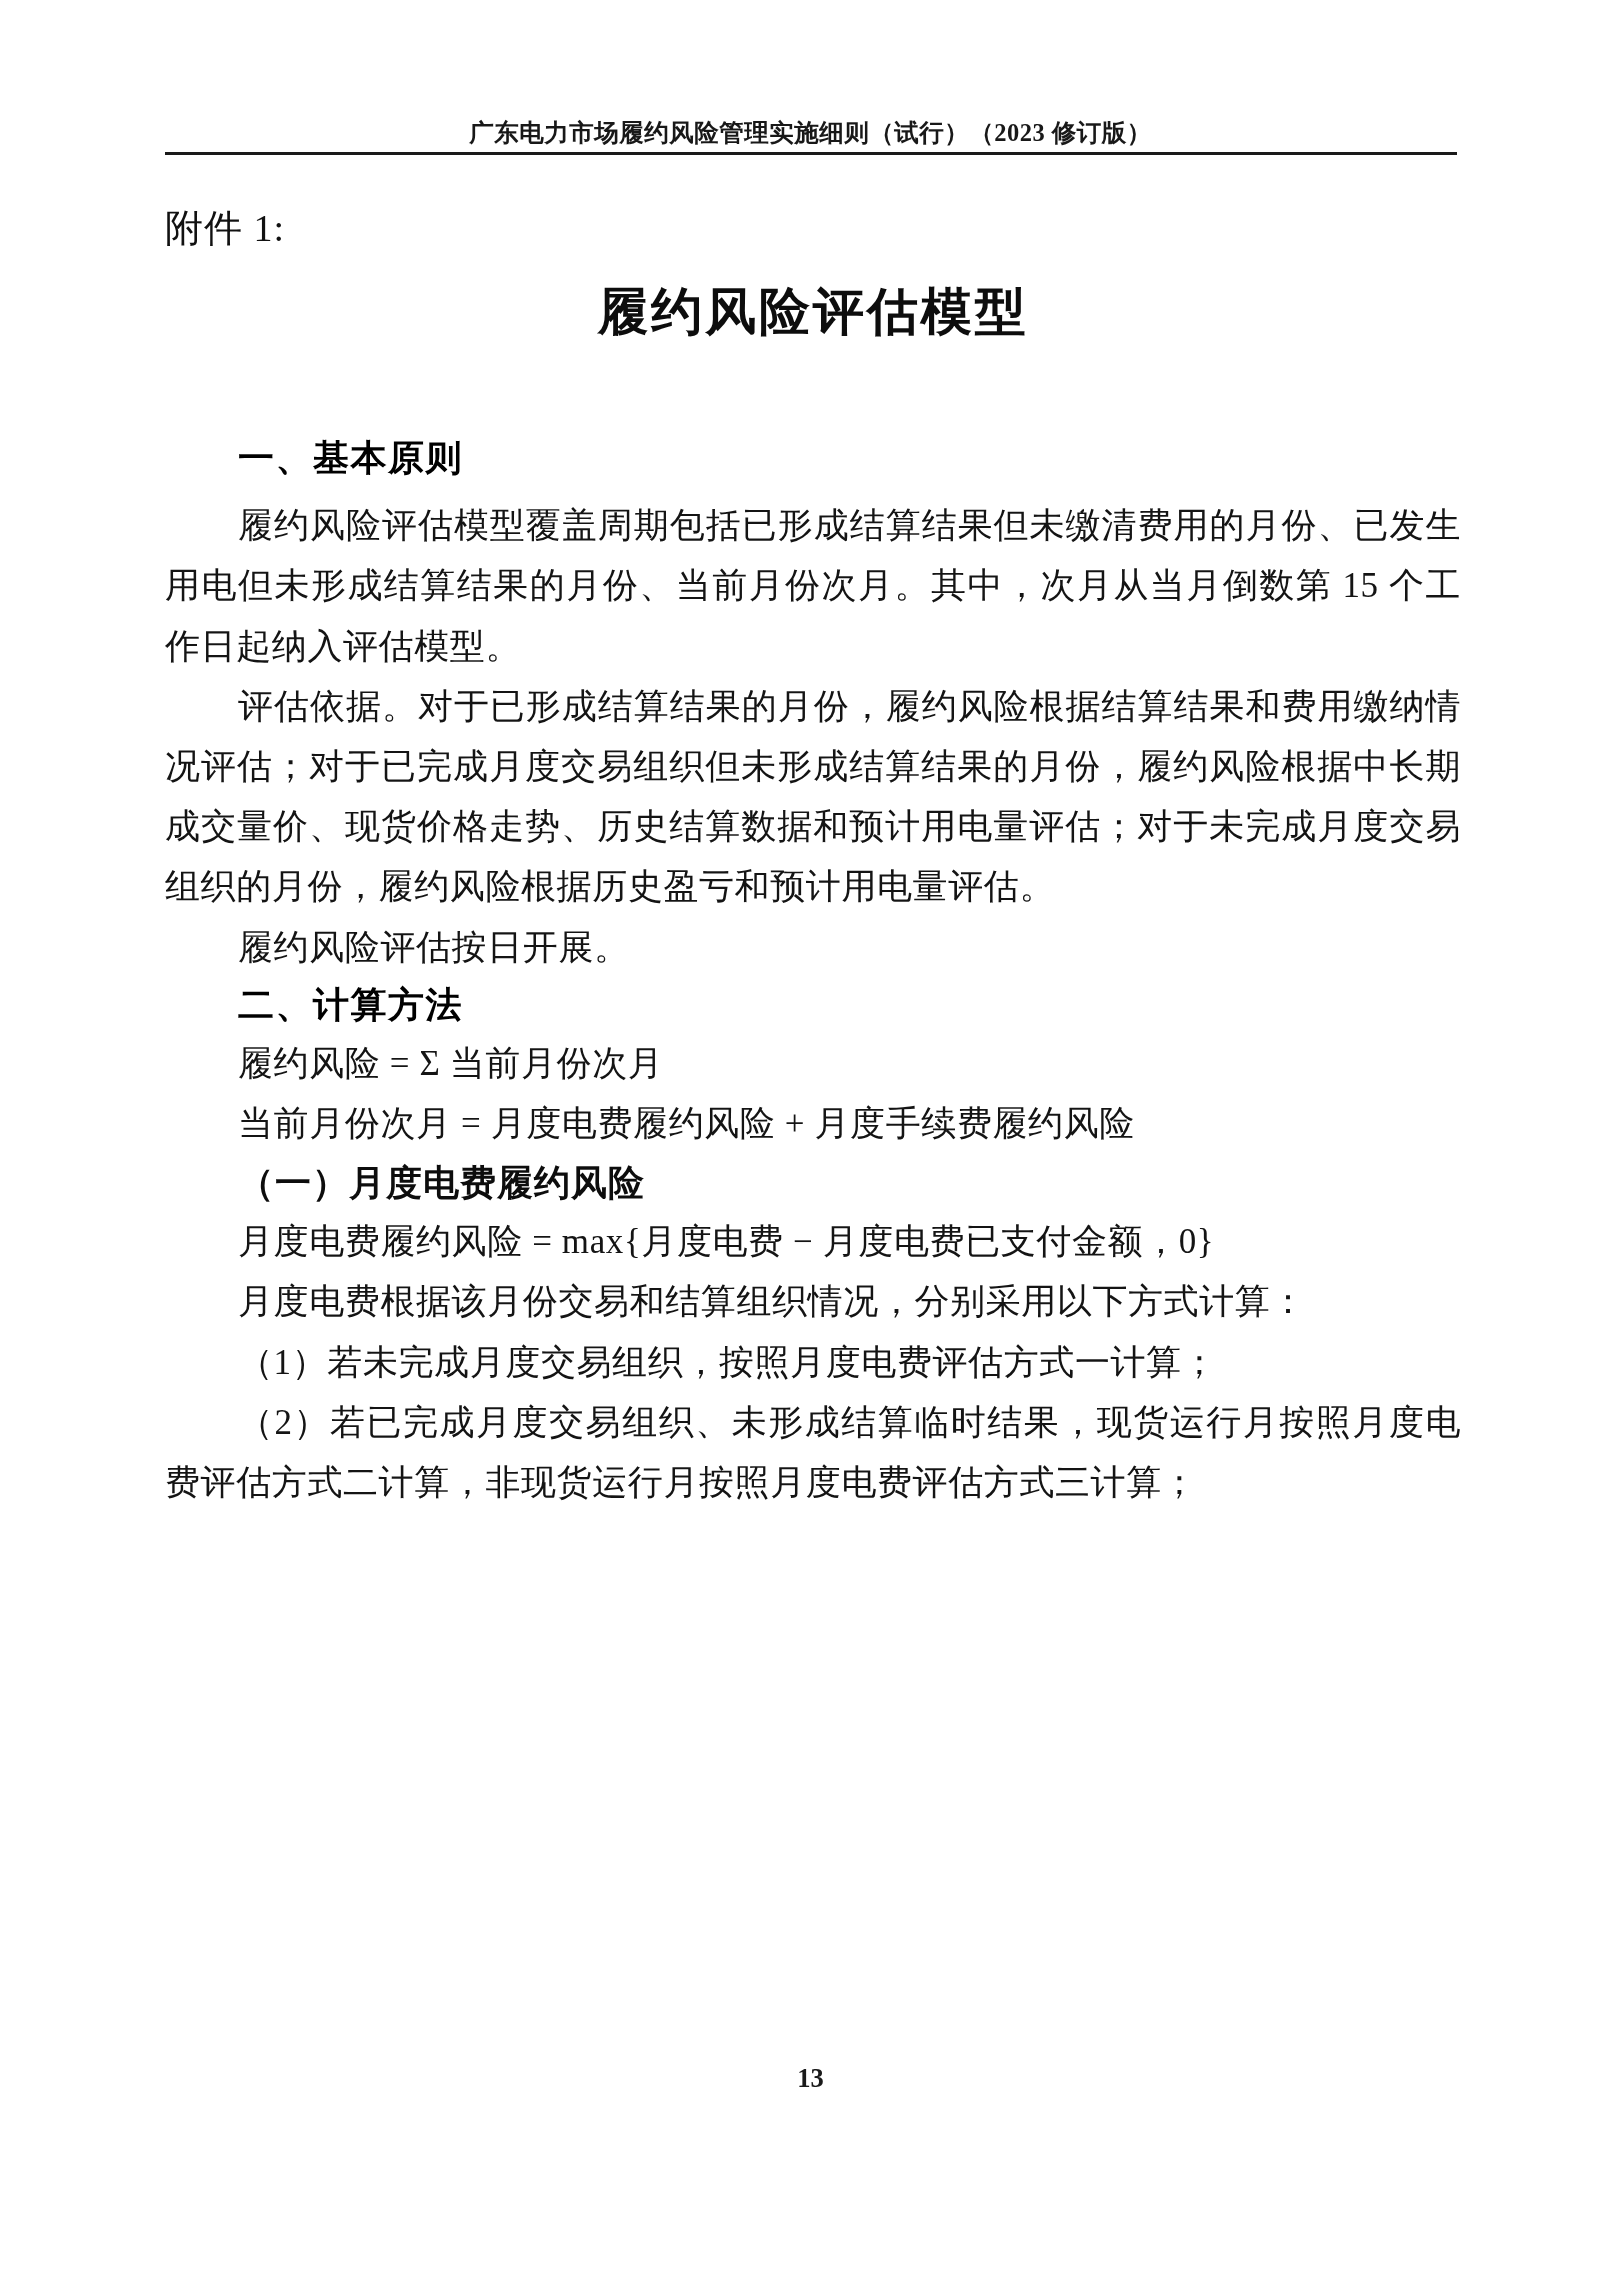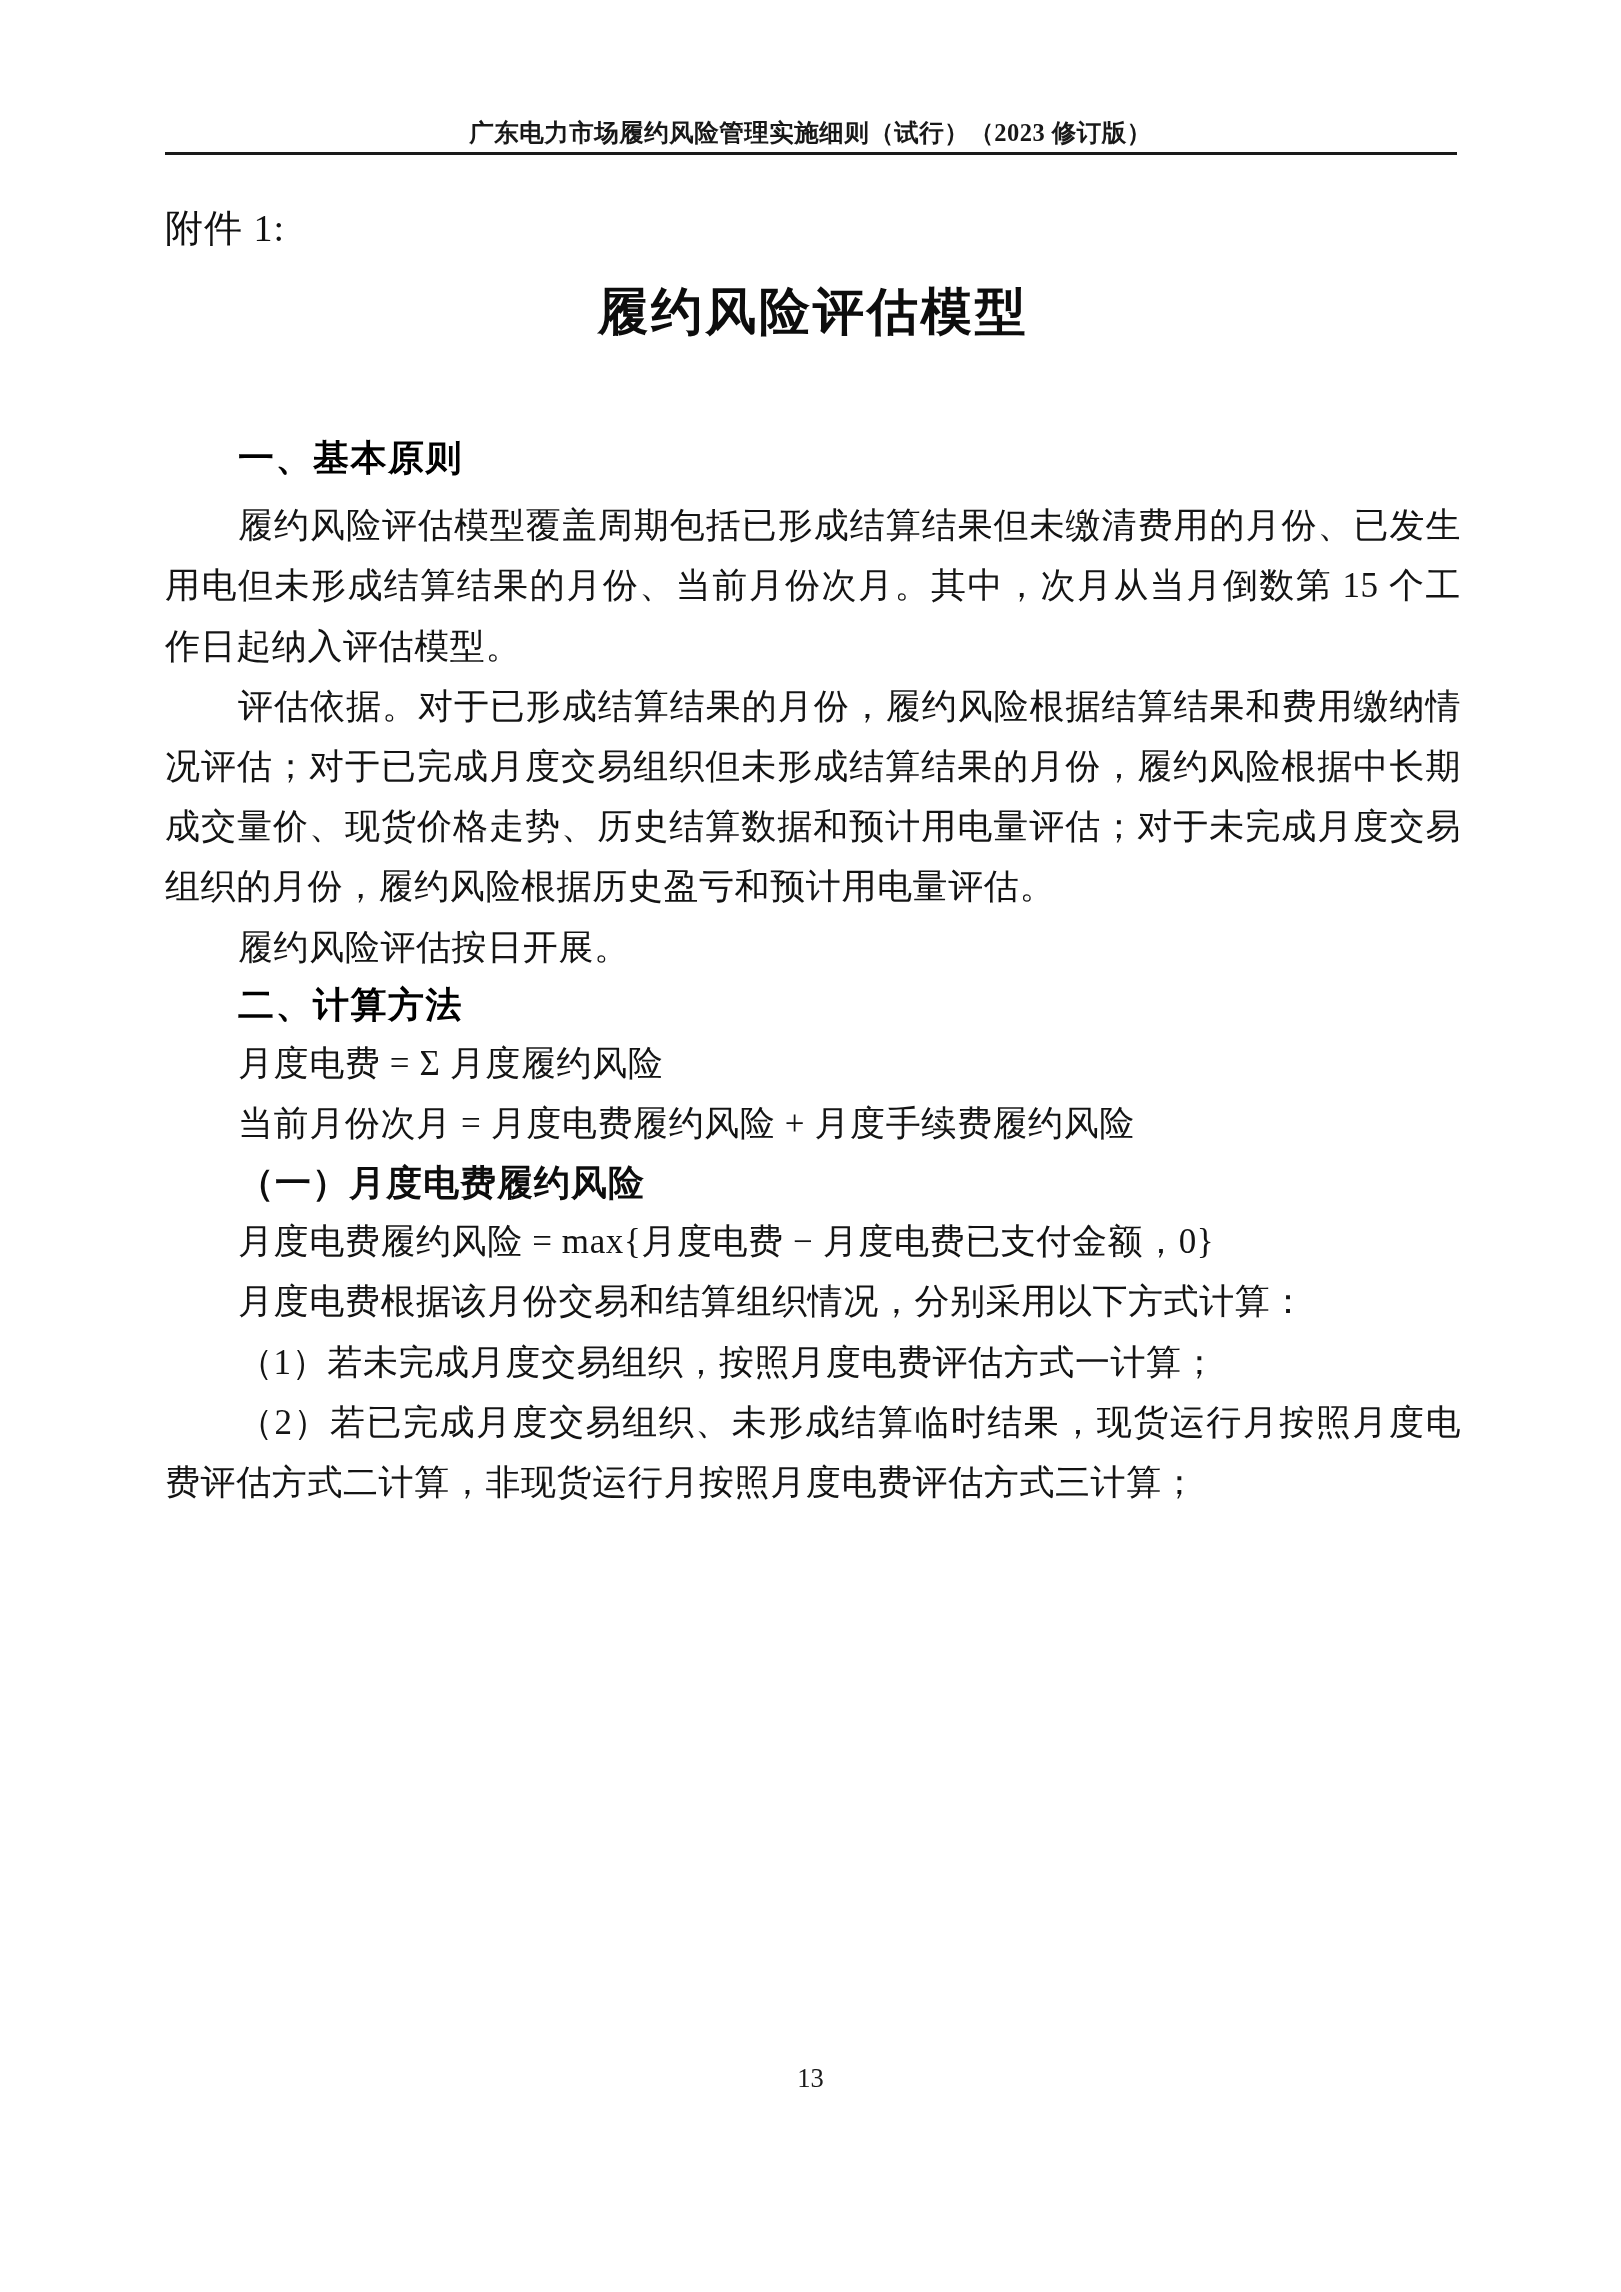--- a/index.html
+++ b/index.html
@@ -118,20 +118,21 @@
   .gap-sm { height: 9.8px; }
   .gap-xl { height: 84px; }
 
   
   .footer {
     position: absolute;
     bottom: 116px;
     left: 0;
     width: 1621px;
     text-align: center;
+    font-weight: bold;
   }
   .page-number {
     font-size: 26.5px;
     color: #1a1a1a;
     font-family: "Liberation Serif", "DejaVu Serif", serif;
   }
 </style>
 </head>
 <body>
 
@@ -155,21 +156,21 @@
     <div class="gap-sm"></div>
 
     <p class="para">履约风险评估模型覆盖周期包括已形成结算结果但未缴清费用的月份、已发生用电但未形成结算结果的月份、当前月份次月。其中，次月从当月倒数第 15 个工作日起纳入评估模型。</p>
 
     <p class="para">评估依据。对于已形成结算结果的月份，履约风险根据结算结果和费用缴纳情况评估；对于已完成月度交易组织但未形成结算结果的月份，履约风险根据中长期成交量价、现货价格走势、历史结算数据和预计用电量评估；对于未完成月度交易组织的月份，履约风险根据历史盈亏和预计用电量评估。</p>
 
     <p class="para">履约风险评估按日开展。</p>
 
     <h2 class="section-heading">二、计算方法</h2>
 
-    <p class="formula">月度电费 = Σ 月度履约风险</p>
+    <p class="formula">履约风险 = Σ 当前月份次月</p>
 
     <p class="formula">当前月份次月 = 月度电费履约风险 + 月度手续费履约风险</p>
 
     <h3 class="sub-heading">（一）月度电费履约风险</h3>
 
     <p class="formula">月度电费履约风险 = max{月度电费 − 月度电费已支付金额，0}</p>
 
     <p class="para">月度电费根据该月份交易和结算组织情况，分别采用以下方式计算：</p>
 
     <p class="para">（1）若未完成月度交易组织，按照月度电费评估方式一计算；</p>

